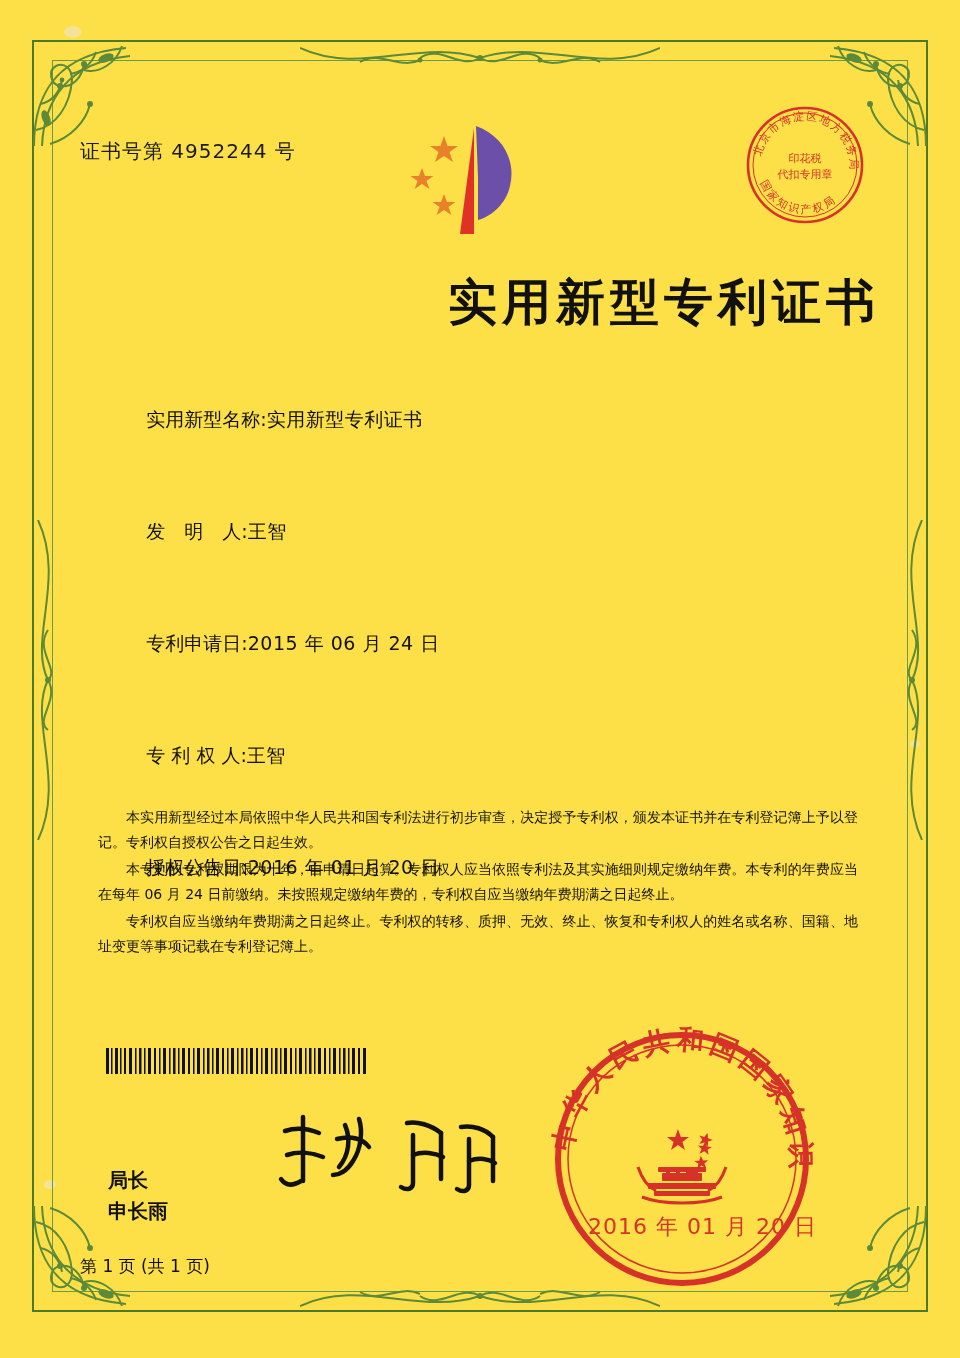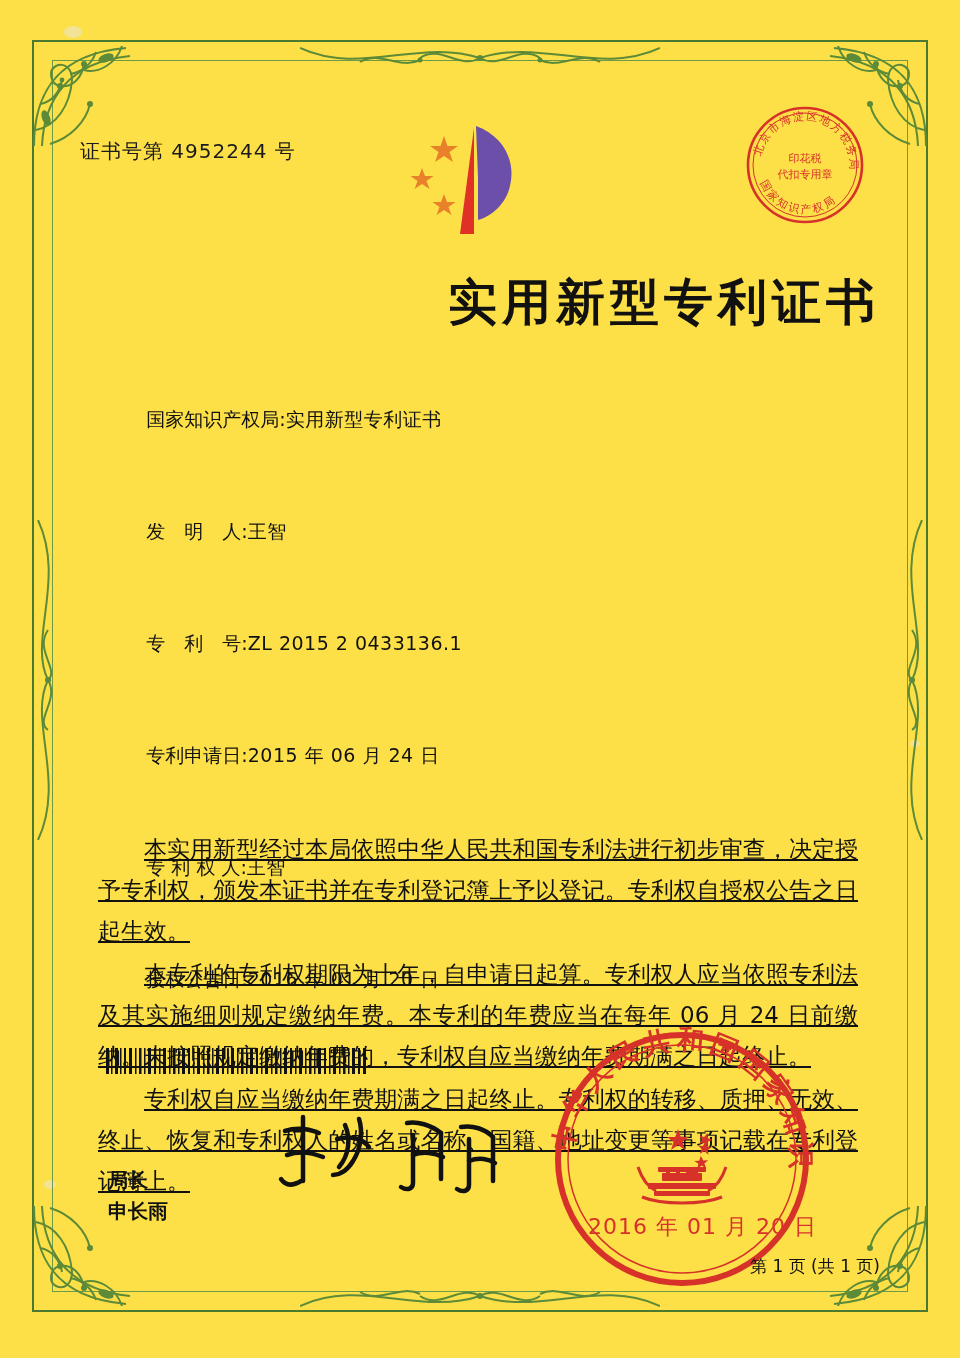--- a/index.html
+++ b/index.html
@@ -120,27 +120,26 @@
     color: #111;
     white-space: pre;
   }
   .field .lbl { letter-spacing: 0px; }
   .field .val { letter-spacing: 0.5px; }
 
   .paragraphs {
     position: absolute;
     left: 18px;
     right: 22px;
-    top: 729px;
-    font-size: 23px;
+    top: 705px;
+    font-size: 14px;
     line-height: 1.78;
     font-family: "DejaVu Sans", "Liberation Sans", sans-serif;
     text-align: justify;
     color: #111;
-    text-decoration: underline;
   }
   .paragraphs p {
     margin: 0 0 2px 0;
     text-indent: 2em;
   }
 
   .barcode {
     position: absolute;
     left: 26px;
     top: 948px;
@@ -186,21 +185,21 @@
     font-size: 22px;
     color: #d6322a;
     font-family: "DejaVu Sans", "Liberation Sans", sans-serif;
     letter-spacing: 1px;
   }
 
   .footer {
     position: absolute;
     left: 0; right: 0;
     bottom: -10px;
-    text-align: right;
+    text-align: left;
     font-size: 17px;
     font-family: "DejaVu Sans", "Liberation Sans", sans-serif;
     color: #111;
   }
 
   
   .speck {
     position: absolute;
     background: #e9e6d8;
     border-radius: 50%;
@@ -380,27 +379,24 @@
         </text>
         <text x="65" y="62" text-anchor="middle" font-size="11" fill="#d6322a" font-family="'DejaVu Sans',sans-serif">印花税</text>
         <text x="65" y="78" text-anchor="middle" font-size="11" fill="#d6322a" font-family="'DejaVu Sans',sans-serif">代扣专用章</text>
       </svg>
     </div>
 
     <div class="title">实用新型专利证书</div>
 
     <div class="fields">
       <div class="field">
-        <span class="lbl">国家知识产权局:</span><span class="val">实用新型专利证书</span>
+        <span class="lbl">实用新型名称:</span><span class="val">实用新型专利证书</span>
       </div>
       <div class="field">
         <span class="lbl">发　明　人:</span><span class="val">王智</span>
-      </div>
-      <div class="field">
-        <span class="lbl">专　利　号:</span><span class="val">ZL 2015 2 0433136.1</span>
       </div>
       <div class="field">
         <span class="lbl">专利申请日:</span><span class="val">2015 年 06 月 24 日</span>
       </div>
       <div class="field">
         <span class="lbl">专 利 权 人:</span><span class="val">王智</span>
       </div>
       <div class="field">
         <span class="lbl">授权公告日:</span><span class="val">2016 年 01 月 20 日</span>
       </div>

